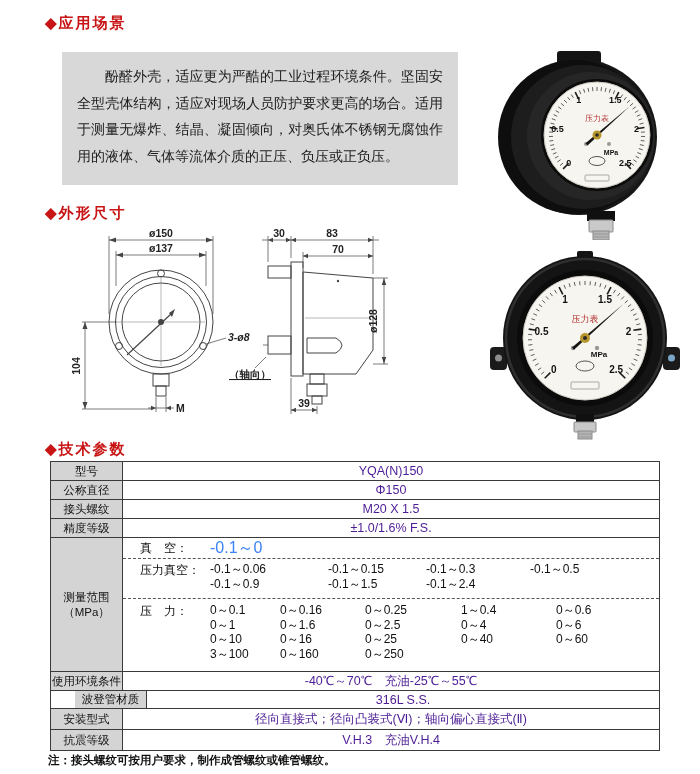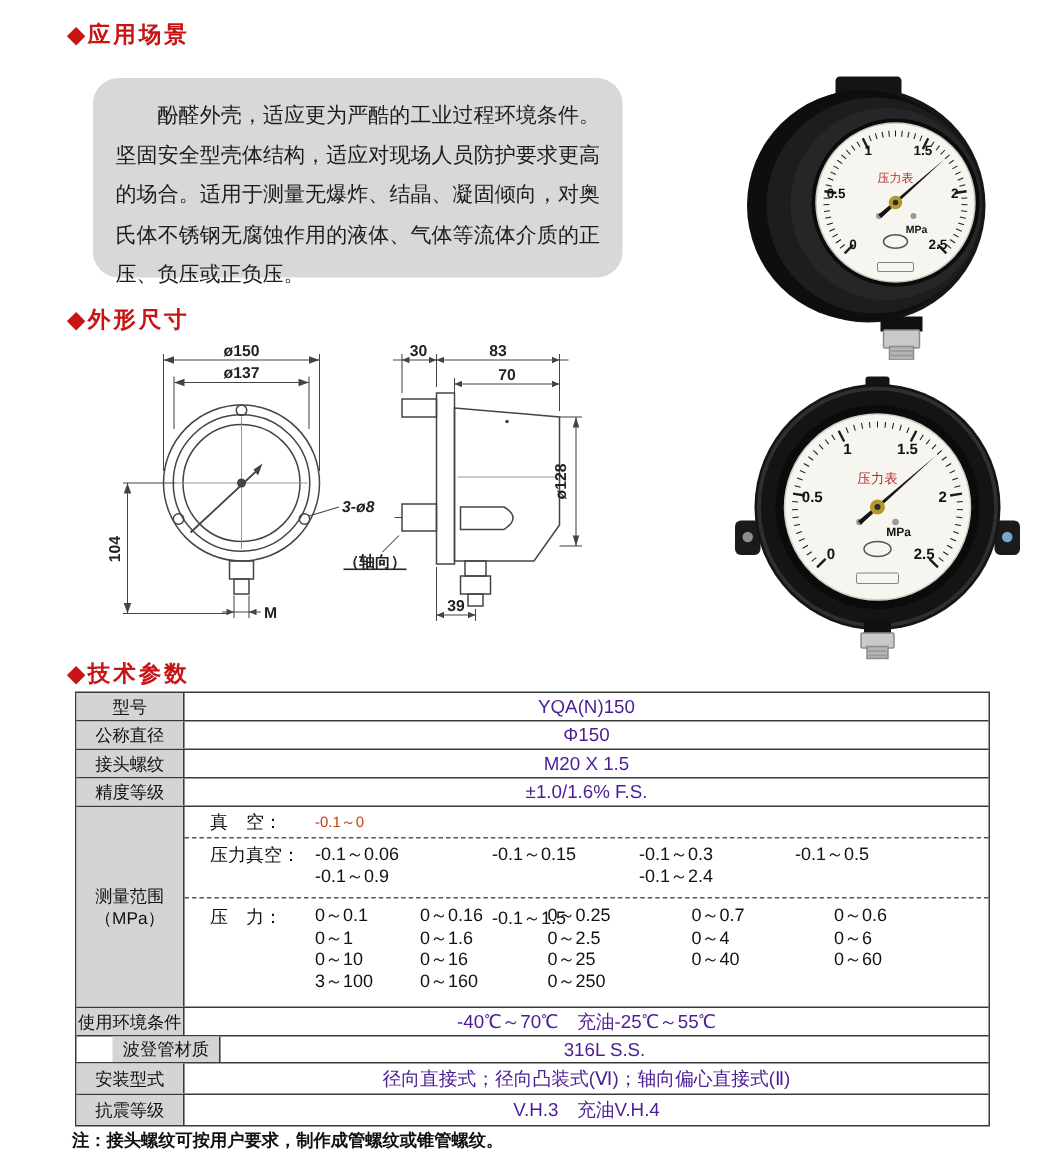--- a/index.html
+++ b/index.html
@@ -1,45 +1,45 @@
 <!DOCTYPE html>
 <html><head>
 <meta charset="utf-8">
 <style>
   html,body{margin:0;padding:0;background:#ffffff;}
   #page{position:relative;width:700px;height:774px;background:#ffffff;overflow:hidden;
         font-family:"Liberation Sans",sans-serif;color:#1a1a1a;}
   .sec-heading{position:absolute;left:45px;font-size:15px;font-weight:bold;color:#c81414;letter-spacing:2px;}
   .sec-heading .dia{margin-right:2px;letter-spacing:0;}
   
-  .app-box{position:absolute;left:62px;top:52px;width:353px;height:133px;background:#d8d8d8;
-           box-sizing:border-box;padding:11px 15px 0 15px;border-radius:17px;}
+  .app-box{position:absolute;left:62px;top:52px;width:396px;height:133px;background:#d8d8d8;
+           box-sizing:border-box;padding:11px 15px 0 15px;}
   .app-box p{margin:0;font-size:14px;line-height:26.5px;text-indent:2em;text-align:justify;color:#1c1c1c;font-weight:500;}
   
   .photo{position:absolute;}
   
   .tbl{position:absolute;left:50px;top:461px;width:610px;border:1.5px solid #3a3a3a;box-sizing:border-box;font-size:12.5px;}
   .trow{display:flex;border-bottom:1px solid #3a3a3a;box-sizing:border-box;}
   .trow:last-child{border-bottom:none;}
   .tlabel{width:72px;min-width:72px;background:#d4d4d4;border-right:1px solid #3a3a3a;box-sizing:border-box;
           display:flex;align-items:center;justify-content:center;text-align:center;font-size:11.5px;color:#111;}
   .tvalue{flex:1;display:flex;align-items:center;justify-content:center;text-align:center;color:#4c1d95;}
   .r-h19{height:19px;} .r-h18{height:18px;padding-left:24px;} .r-h21{height:21px;} .r-h20{height:20px;}
   .range-row{height:134px;}
   .range-area{flex:1;display:flex;flex-direction:column;}
   .sub-row{display:flex;box-sizing:border-box;}
   .sub-row.dashed{border-bottom:1px dashed #555;}
   .sub-label{width:87px;min-width:87px;padding-left:17px;box-sizing:border-box;font-size:12px;color:#111;}
   .vac{height:21px;align-items:center;}
   .pv{height:40px;padding-top:3px;}
   .pr{flex:1;padding-top:4px;}
   .col{display:flex;flex-direction:column;font-size:12px;line-height:14.5px;color:#111;}
-  .pv-c0{width:118px;}.pv-c1{width:98px;gap:28px;}.pv-c2{width:104px;}.pv-c3{flex:1;}
+  .pv-c0{width:118px;}.pv-c1{width:98px;}.pv-c2{width:104px;}.pv-c3{flex:1;}
   .pr-c0{width:70px;}.pr-c1{width:85px;}.pr-c2{width:96px;}.pr-c3{width:95px;}.pr-c4{flex:1;}
-  .vac-val{font-size:10px;color:#c2410c;}
+  .vac-val{font-size:16px;color:#3b82f6;}
   .foot-note{position:absolute;left:48px;top:753px;font-size:11.5px;font-weight:bold;color:#111;}
   svg text{font-family:"Liberation Sans",sans-serif;}
 </style>
 </head>
 <body>
 
 <div id="page">
 
   <div class="sec-heading" style="top:14px;">
     <span class="dia">◆</span><span>应用场景</span>
@@ -391,21 +391,21 @@
             <div>0～16</div>
             <div>0～160</div>
           </div>
           <div class="col pr-c2">
             <div>0～0.25</div>
             <div>0～2.5</div>
             <div>0～25</div>
             <div>0～250</div>
           </div>
           <div class="col pr-c3">
-            <div>0～0.7</div>
+            <div>1～0.4</div>
             <div>0～4</div>
             <div>0～40</div>
           </div>
           <div class="col pr-c4">
             <div>0～0.6</div>
             <div>0～6</div>
             <div>0～60</div>
           </div>
         </div>
       </div>

